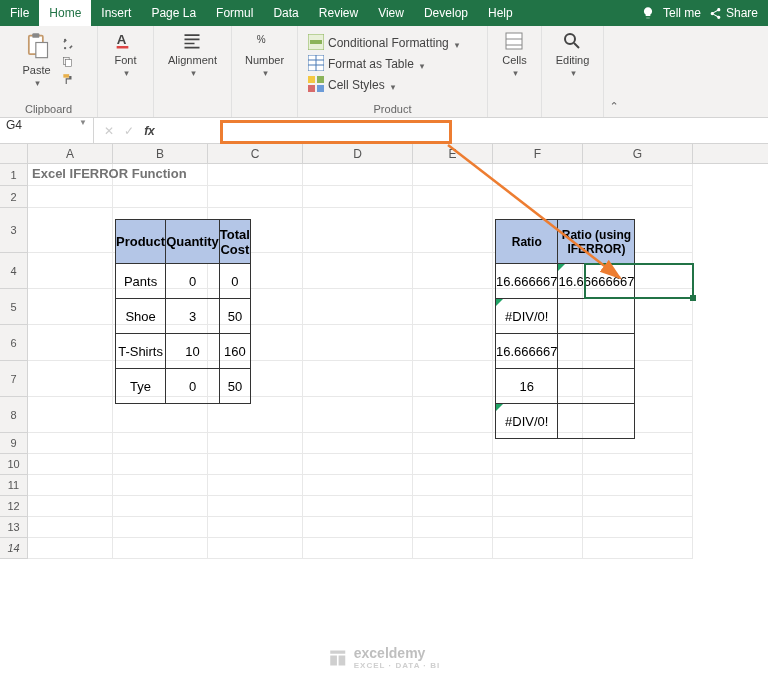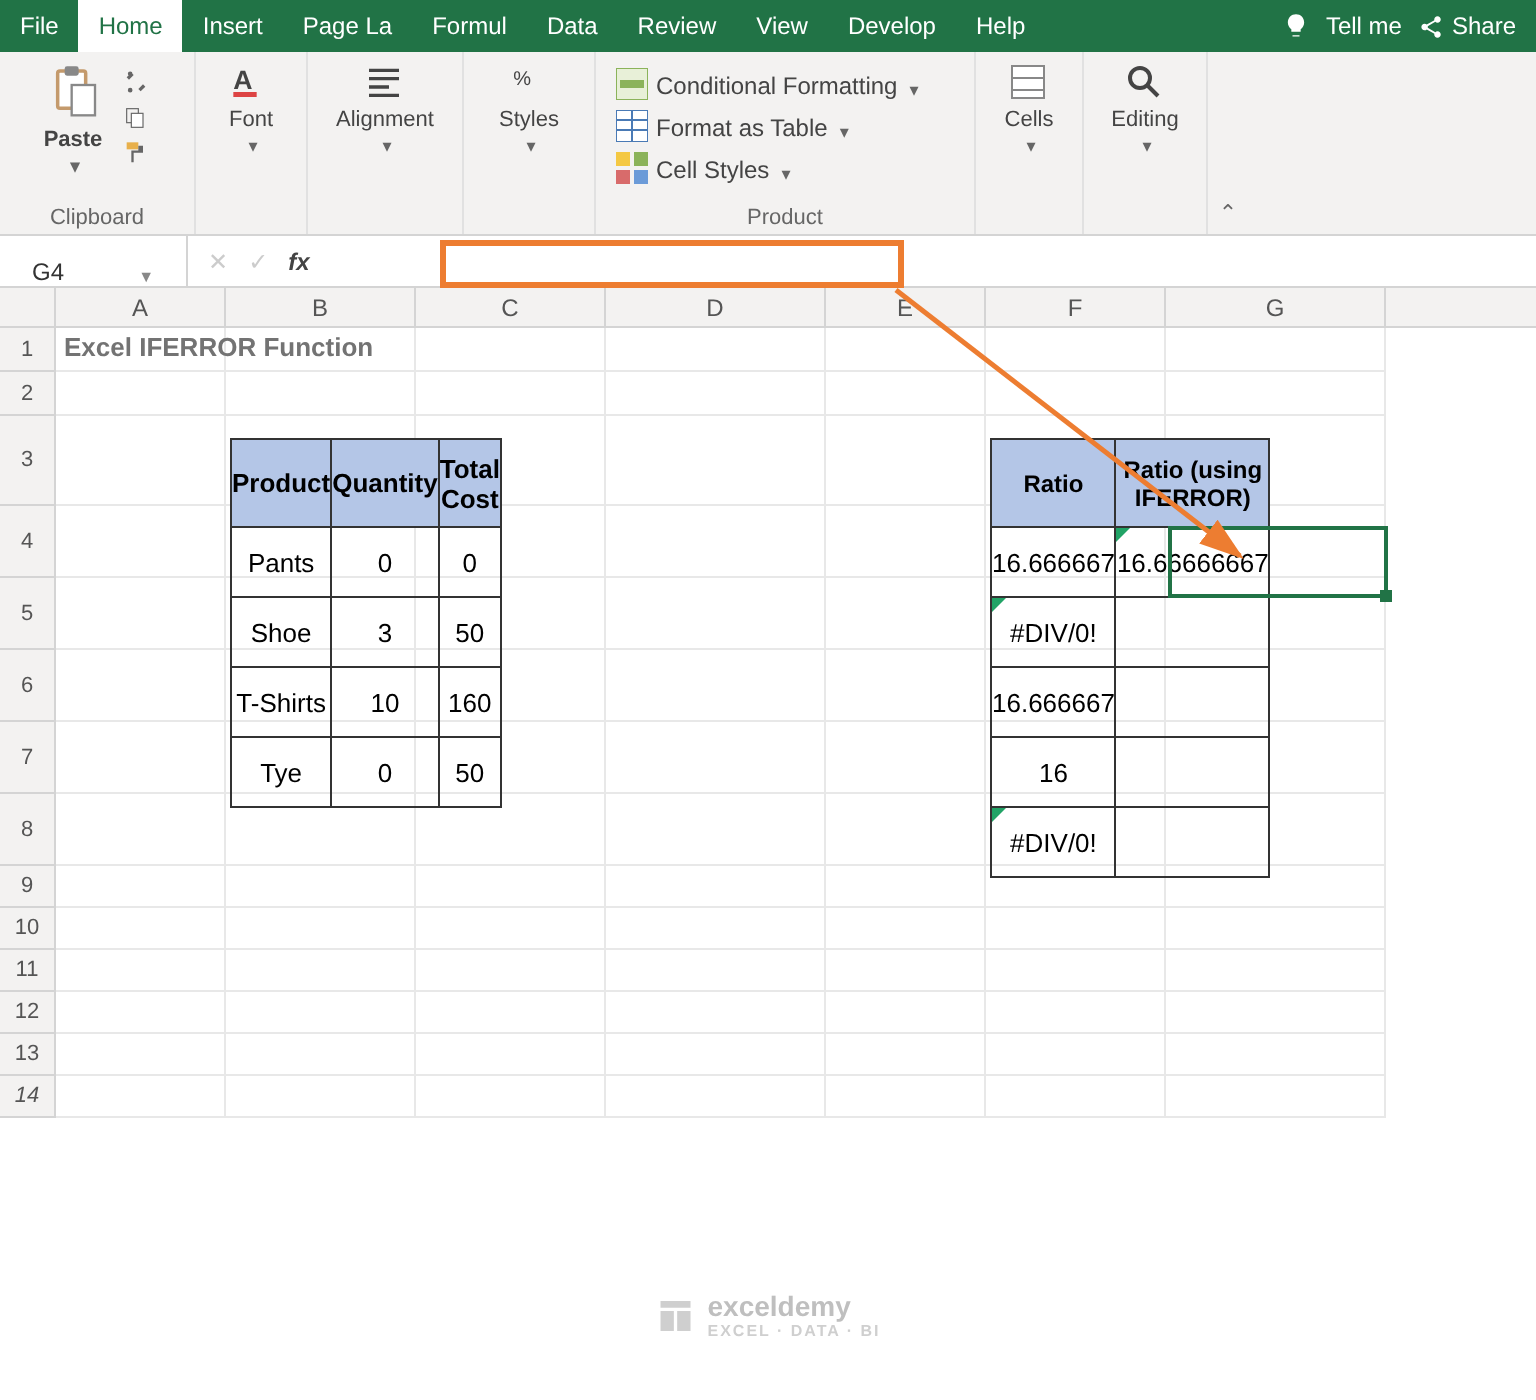--- a/index.html
+++ b/index.html
@@ -23,21 +23,21 @@
 .rb-icon-lg { width: 32px; height: 32px; display: flex; align-items: center; justify-content: center; }
 .rb-stack { display: flex; flex-direction: column; gap: 2px; }
 .rb-small { width: 18px; height: 16px; display: flex; align-items: center; justify-content: center; }
 .styles-group .menu-row { display: flex; align-items: flex-end; gap: 4px; font-size: 12px; color: #444; height: 20px; }
 .styles-group .menu-icon { width: 16px; height: 16px; }
 .chev { font-size: 9px; color: #666; margin-left: 2px; }
 .ribbon-collapse { width: 20px; display: flex; align-items: flex-end; justify-content: center; font-size: 11px; color: #666; padding-bottom: 4px; }
 
 
 .namebox-row { display: flex; align-items: center; height: 26px; border-bottom: 1px solid #d4d4d4; background: #fff; }
-.namebox { width: 94px; border-right: 1px solid #d4d4d4; padding: 0 16px; font-size: 12px; color: #333; height: 100%; display: flex; align-items: flex-end; }
+.namebox { width: 94px; border-right: 1px solid #d4d4d4; padding: 0 6px; font-size: 12px; color: #333; height: 100%; display: flex; align-items: flex-start; }
 .namebox .dd { margin-left: auto; font-size: 8px; color: #888; }
 .fx-btns { display: flex; align-items: center; gap: 10px; padding: 0 10px; color: #bbb; }
 .fx-btns .fx { color: #444; font-style: italic; font-weight: bold; font-size: 12px; }
 .formula-input { flex: 1; padding: 0 8px; font-size: 13px; color: #333; height: 100%; display: flex; align-items: center; }
 .formula-highlight { position: absolute; border: 3px solid #ed7d31; pointer-events: none; }
 
 
 .grid-wrap { position: relative; background: #fff; }
 .col-headers { display: flex; height: 20px; background: #f3f2f1; border-bottom: 1px solid #d4d4d4; }
 .corner { width: 28px; border-right: 1px solid #d4d4d4; background: #f3f2f1; }
@@ -92,21 +92,21 @@
       <svg width="13" height="13" viewBox="0 0 24 24">
           <path fill="#fff" d="M18 16c-.8 0-1.5.3-2 .8l-7-4.1c0-.2.1-.5.1-.7s0-.5-.1-.7l7-4.1c.5.5 1.2.8 2 .8 1.7 0 3-1.3 3-3s-1.3-3-3-3-3 1.3-3 3c0 .2 0 .5.1.7l-7 4.1c-.5-.5-1.2-.8-2-.8-1.7 0-3 1.3-3 3s1.3 3 3 3c.8 0 1.5-.3 2-.8l7 4.1c0 .2-.1.4-.1.7 0 1.6 1.3 3 3 3s3-1.4 3-3-1.3-3-3-3z"></path>
         </svg>
       <span>Share</span>
     </span>
   </div>
 </div>
 
 <div class="ribbon-body">
   <div class="ribbon-group" style="width:98px;">
-    <div class="ribbon-group-inner" style="align-items:center;font-weight:bold;">
+    <div class="ribbon-group-inner" style="align-items:flex-end;">
       <div class="rb-big">
         <div class="rb-icon-lg">
             <svg width="28" height="30" viewBox="0 0 24 24">
               <rect x="5" y="3" width="12" height="16" rx="1" fill="#fff" stroke="#c49a6c" stroke-width="1.5"></rect>
               <rect x="8" y="1" width="6" height="4" rx="1" fill="#888"></rect>
               <rect x="11" y="9" width="10" height="13" fill="#fff" stroke="#888"></rect>
             </svg>
           </div>
         <span>Paste</span>
         <span class="chev">▾</span>
@@ -161,21 +161,21 @@
     <div></div>
   </div>
 
   <div class="ribbon-group" style="width:66px;">
     <div class="rb-big">
       <div class="rb-icon">
           <svg width="20" height="20" viewBox="0 0 24 24">
             <text x="2" y="14" font-size="12" fill="#444">%</text>
           </svg>
         </div>
-      <span>Styles</span>
+      <span>Number</span>
       <span class="chev">▾</span>
     </div>
     <div></div>
   </div>
 
   <div class="ribbon-group styles-group" style="width:190px;align-items:flex-start;">
     <div style="display:flex;flex-direction:column;gap:1px;width:100%;">
       <div class="menu-row">
         <span class="menu-icon"><svg width="16" height="16">
               <rect width="16" height="16" fill="#e8f0d8" stroke="#8bb35a"></rect>

